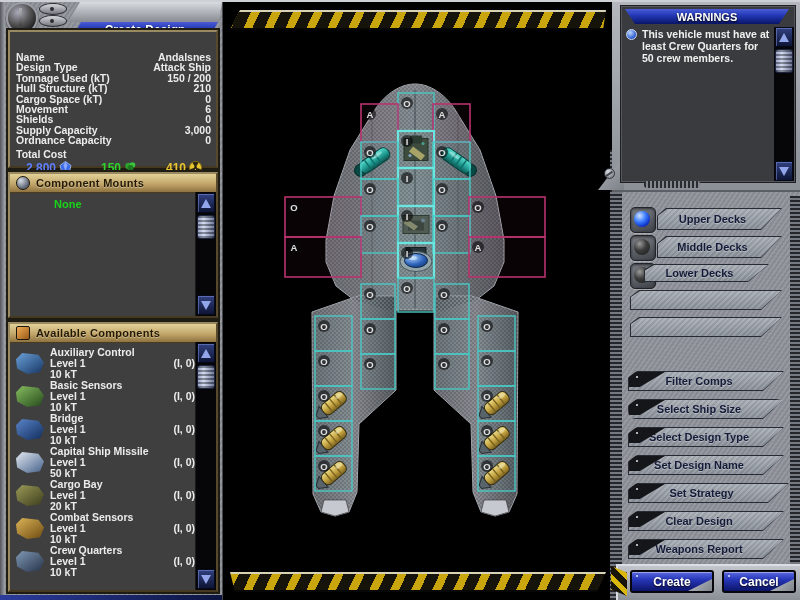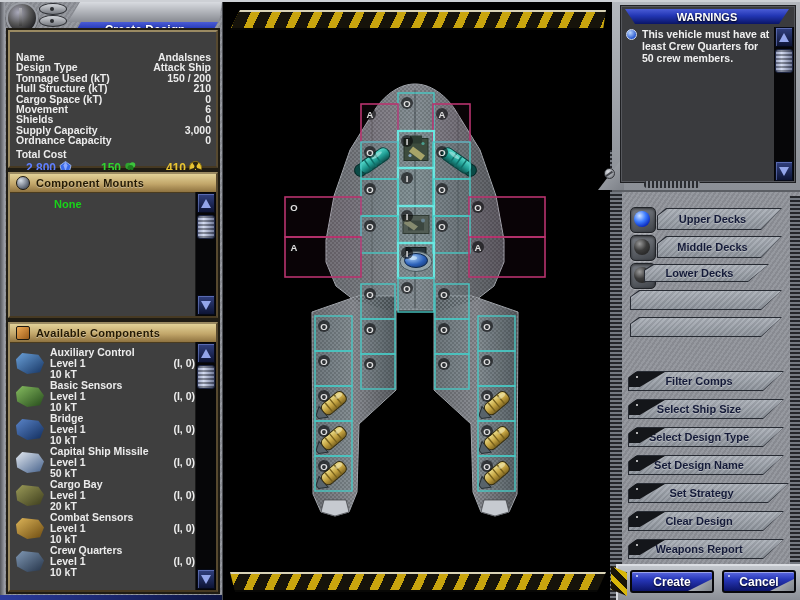--- a/index.html
+++ b/index.html
@@ -417,21 +417,21 @@
       </div>
       <div class="slant-back" style="left: 630px; top: 317px; width: 152px; height: 20px;">
         <div class="slant-face"></div>
       </div>
     </div>
   <div id="action-buttons">
       <div class="slant-back" style="left: 628px; top: 371px; width: 156px; height: 20px;">
         <div class="slant-face">Filter Comps</div>
         <div class="notch"></div>
       </div>
-      <div class="slant-back" style="left: 628px; top: 399px; width: 156px; height: 20px;">
+      <div class="slant-back" style="left: 628px; top: 399px; width: 156px; height: 20px; border-radius: 8px;">
         <div class="slant-face">Select Ship Size</div>
         <div class="notch"></div>
       </div>
       <div class="slant-back" style="left: 628px; top: 427px; width: 156px; height: 20px;">
         <div class="slant-face">Select Design Type</div>
         <div class="notch"></div>
       </div>
       <div class="slant-back" style="left: 628px; top: 455px; width: 156px; height: 20px;">
         <div class="slant-face">Set Design Name</div>
         <div class="notch"></div>

